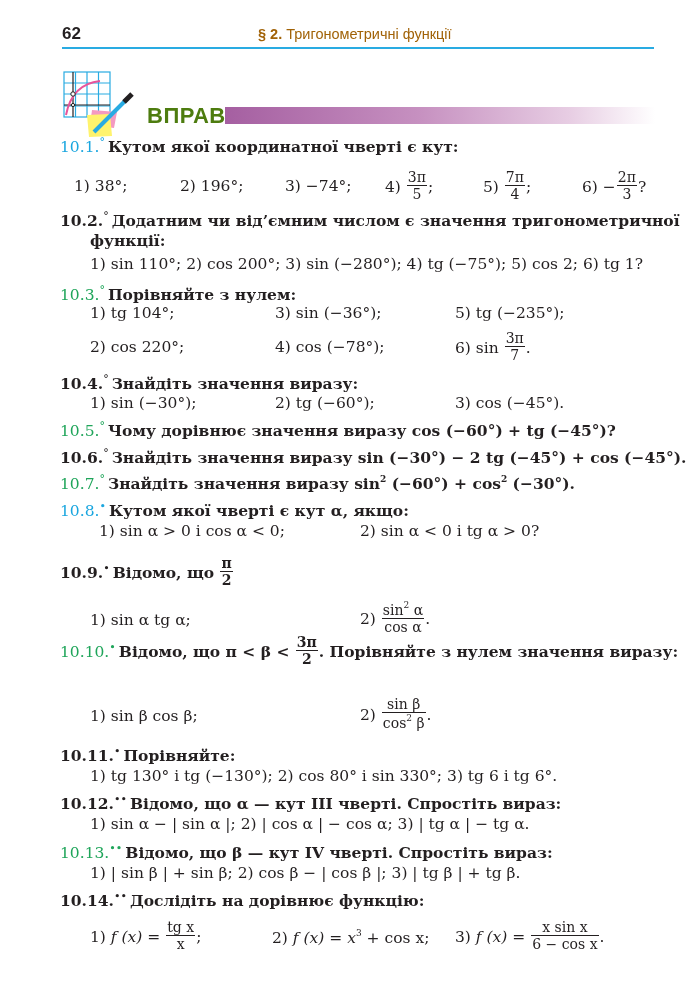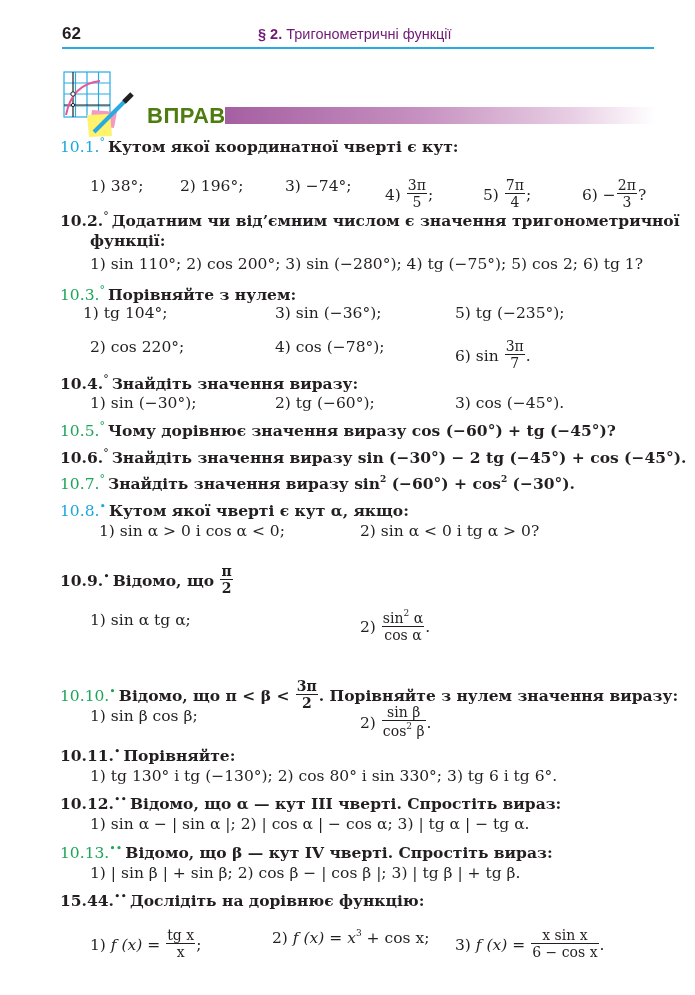--- a/index.html
+++ b/index.html
@@ -1,20 +1,20 @@
 <!DOCTYPE html>
 <html><head>
 <meta charset="utf-8">
 <style>
   html, body { margin: 0; padding: 0; background: #ffffff; }
   body { width: 695px; height: 995px; position: relative; overflow: hidden;
          font-family: "DejaVu Serif", "Liberation Serif", serif; color: #231f20; }
   .hdr { position: absolute; left: 62px; top: 22px; width: 592px; height: 26px; }
   .hdr .pg { position: absolute; left: 0; top: 2px; font-family: "Liberation Sans", sans-serif; font-weight: bold; font-size: 17px; color: #231f20; }
-  .hdr .ttl { position: absolute; left: 196px; top: 4px; font-family: "Liberation Sans", sans-serif; font-size: 14.5px; color: #701a75; }
+  .hdr .ttl { position: absolute; left: 196px; top: 4px; font-family: "Liberation Sans", sans-serif; font-size: 14.5px; color: #a16207; }
   .hdr .ttl b { font-weight: bold; }
   .hdr .rule { position: absolute; left: 0; top: 25px; width: 592px; height: 2px; background: #29abe2; }
 
   .banner { position: absolute; left: 62px; top: 70px; width: 600px; height: 70px; }
   .banner svg { position: absolute; left: 0; top: 0; }
   .banner .word { position: absolute; left: 85px; top: 33px; font-family: "Liberation Sans", sans-serif; font-weight: bold; font-size: 22px; color: #4d7c0f; letter-spacing: 0.5px; }
   .banner .bar { position: absolute; left: 163px; top: 37px; width: 430px; height: 17px;
                  background: linear-gradient(to right, #a55fa1 0%, #c690c0 45%, #e7cde3 80%, #ffffff 100%); }
 
   .content { position: absolute; left: 60px; top: 0; width: 600px; font-size: 15.5px; line-height: 1.2; }
@@ -22,21 +22,21 @@
   .num { font-weight: bold; }
   .num.blue { color: #1aa6df; font-weight: normal; }
   .num.green { color: #1fa55a; font-weight: normal; }
   .num.black { color: #231f20; }
   .mark { font-size: 11px; vertical-align: 6px; margin-right: 3px; }
   .mark.blue { color: #1aa6df; }
   .mark.green { color: #1fa55a; }
   .stem { font-weight: normal; }
   .stem.bold { font-weight: bold; }
   .item { position: absolute; white-space: nowrap; }
-  .frac { display: inline-block; vertical-align: middle; text-align: center; position: relative; top: -2px; margin: 12px 1px; }
+  .frac { display: inline-block; vertical-align: middle; text-align: center; position: relative; top: -2px; margin: 4px 1px; }
   .frac .n { display: block; font-size: 14px; padding: 0 1px; line-height: 1.15; }
   .frac .d { display: block; font-size: 14px; border-top: 1px solid #231f20; padding: 0 1px; line-height: 1.15; }
   sup { font-size: 9px; vertical-align: 7px; }
   i.v { font-style: italic; }
 </style>
 </head>
 <body>
 
 <div class="hdr">
   <span class="pg">62</span>
@@ -67,37 +67,37 @@
   </svg>
   <span class="word">ВПРАВИ</span>
   <div class="bar"></div>
 </div>
 
 <div class="content">
 
   <div class="row" style="top:136px">
     <span class="num blue">10.1.</span><span class="mark blue">°</span><span class="stem bold">Кутом якої координатної чверті є кут:</span>
   </div>
-  <div class="item" style="left:30px;top:177px">1) 38°;</div>
+  <div class="item" style="left:14px;top:177px">1) 38°;</div>
   <div class="item" style="left:120px;top:177px">2) 196°;</div>
   <div class="item" style="left:225px;top:177px">3) −74°;</div>
   <div class="item" style="left:325px;top:167px"><span>4)</span> <span class="frac"><span class="n">3π</span><span class="d">5</span></span><span>;</span></div>
   <div class="item" style="left:423px;top:167px"><span>5)</span> <span class="frac"><span class="n">7π</span><span class="d">4</span></span><span>;</span></div>
   <div class="item" style="left:522px;top:167px"><span>6) −</span><span class="frac"><span class="n">2π</span><span class="d">3</span></span><span>?</span></div>
 
   <div class="row" style="top:210px">
     <span class="num black">10.2.</span><span class="mark">°</span><span class="stem bold">Додатним чи від’ємним числом є значення тригонометричної</span>
   </div>
   <div class="item stem bold" style="left:30px;top:232px">функції:</div>
   <div class="item" style="left:30px;top:255px">1) sin 110°;  2) cos 200°; 3) sin (−280°); 4) tg (−75°); 5) cos 2; 6) tg 1?</div>
 
   <div class="row" style="top:284px">
     <span class="num green">10.3.</span><span class="mark green">°</span><span class="stem bold">Порівняйте з нулем:</span>
   </div>
-  <div class="item" style="left:23px;top:304px">1) tg 104°;</div>
+  <div class="item" style="left:30px;top:304px">1) tg 104°;</div>
   <div class="item" style="left:215px;top:304px">3) sin (−36°);</div>
   <div class="item" style="left:395px;top:304px">5) tg (−235°);</div>
   <div class="item" style="left:30px;top:338px">2) cos 220°;</div>
   <div class="item" style="left:215px;top:338px">4) cos (−78°);</div>
   <div class="item" style="left:395px;top:328px"><span>6) sin</span> <span class="frac"><span class="n">3π</span><span class="d">7</span></span><span>.</span></div>
 
   <div class="row" style="top:373px">
     <span class="num black">10.4.</span><span class="mark">°</span><span class="stem bold">Знайдіть значення виразу:</span>
   </div>
   <div class="item" style="left:30px;top:394px">1) sin (−30°);</div>
@@ -121,21 +121,21 @@
   </div>
   <div class="item" style="left:39px;top:522px">1) sin α &gt; 0  і  cos α &lt; 0;</div>
   <div class="item" style="left:300px;top:522px">2) sin α &lt; 0  і  tg α &gt; 0?</div>
 
   <div class="row" style="top:553px">
     <span class="num black">10.9.</span><span class="mark">•</span><span class="stem bold"><span>Відомо, що</span> <span class="frac"><span class="n">π</span><span class="d">2</span></span> </span>
   </div>
   <div class="item" style="left:30px;top:611px">1) sin α tg α;</div>
   <div class="item" style="left:300px;top:598px"><span>2)</span> <span class="frac"><span class="n"><span>sin</span><sup>2</sup><span> α</span></span><span class="d">cos α</span></span><span>.</span></div>
 
-  <div class="row" style="top:668px">
+  <div class="row" style="top:632px">
     <span class="num green">10.10.</span><span class="mark green">•</span><span class="stem bold"><span>Відомо, що  π &lt; β &lt;</span> <span class="frac"><span class="n">3π</span><span class="d">2</span></span><span>. Порівняйте з нулем значення виразу:</span></span>
   </div>
   <div class="item" style="left:30px;top:707px">1) sin β cos β;</div>
   <div class="item" style="left:300px;top:694px"><span>2)</span> <span class="frac"><span class="n">sin β</span><span class="d"><span>cos</span><sup>2</sup><span> β</span></span></span><span>.</span></div>
 
   <div class="row" style="top:745px">
     <span class="num black">10.11.</span><span class="mark">•</span><span class="stem bold">Порівняйте:</span>
   </div>
   <div class="item" style="left:30px;top:767px">1) tg 130° і tg (−130°);    2) cos 80° і sin 330°;   3) tg 6 і tg 6°.</div>
 
@@ -143,19 +143,19 @@
     <span class="num black">10.12.</span><span class="mark">••</span><span class="stem bold">Відомо, що α — кут III чверті. Спростіть вираз:</span>
   </div>
   <div class="item" style="left:30px;top:815px">1) sin α − | sin α |;     2) | cos α | − cos α;    3) | tg α | − tg α.</div>
 
   <div class="row" style="top:842px">
     <span class="num green">10.13.</span><span class="mark green">••</span><span class="stem bold">Відомо, що β — кут IV чверті. Спростіть вираз:</span>
   </div>
   <div class="item" style="left:30px;top:864px">1) | sin β | + sin β;      2) cos β − | cos β |;     3) | tg β | + tg β.</div>
 
   <div class="row" style="top:890px">
-    <span class="num black">15.44.</span><span class="mark">••</span><span class="stem bold">Дослідіть на дорівнює функцію:</span>
+    <span class="num black">10.14.</span><span class="mark">••</span><span class="stem bold">Дослідіть на дорівнює функцію:</span>
   </div>
   <div class="item" style="left:30px;top:917px"><span>1)</span> <i class="v">f (x) =</i> <span class="frac"><span class="n">tg x</span><span class="d">x</span></span><span>;</span></div>
   <div class="item" style="left:212px;top:928px"><span>2)</span> <i class="v">f (x) = x</i><sup>3</sup><span> + cos x;</span></div>
   <div class="item" style="left:395px;top:917px"><span>3)</span> <i class="v">f (x) =</i> <span class="frac"><span class="n">x sin x</span><span class="d">6 − cos x</span></span><span>.</span></div>
 
 </div>
 
 </body></html>

